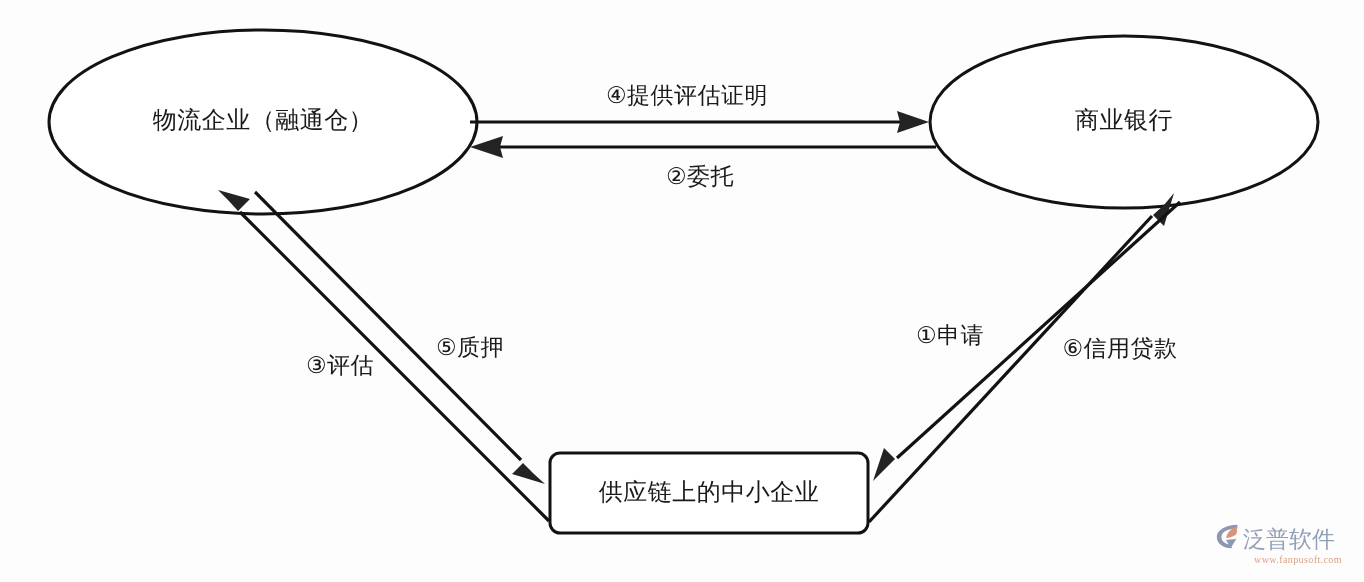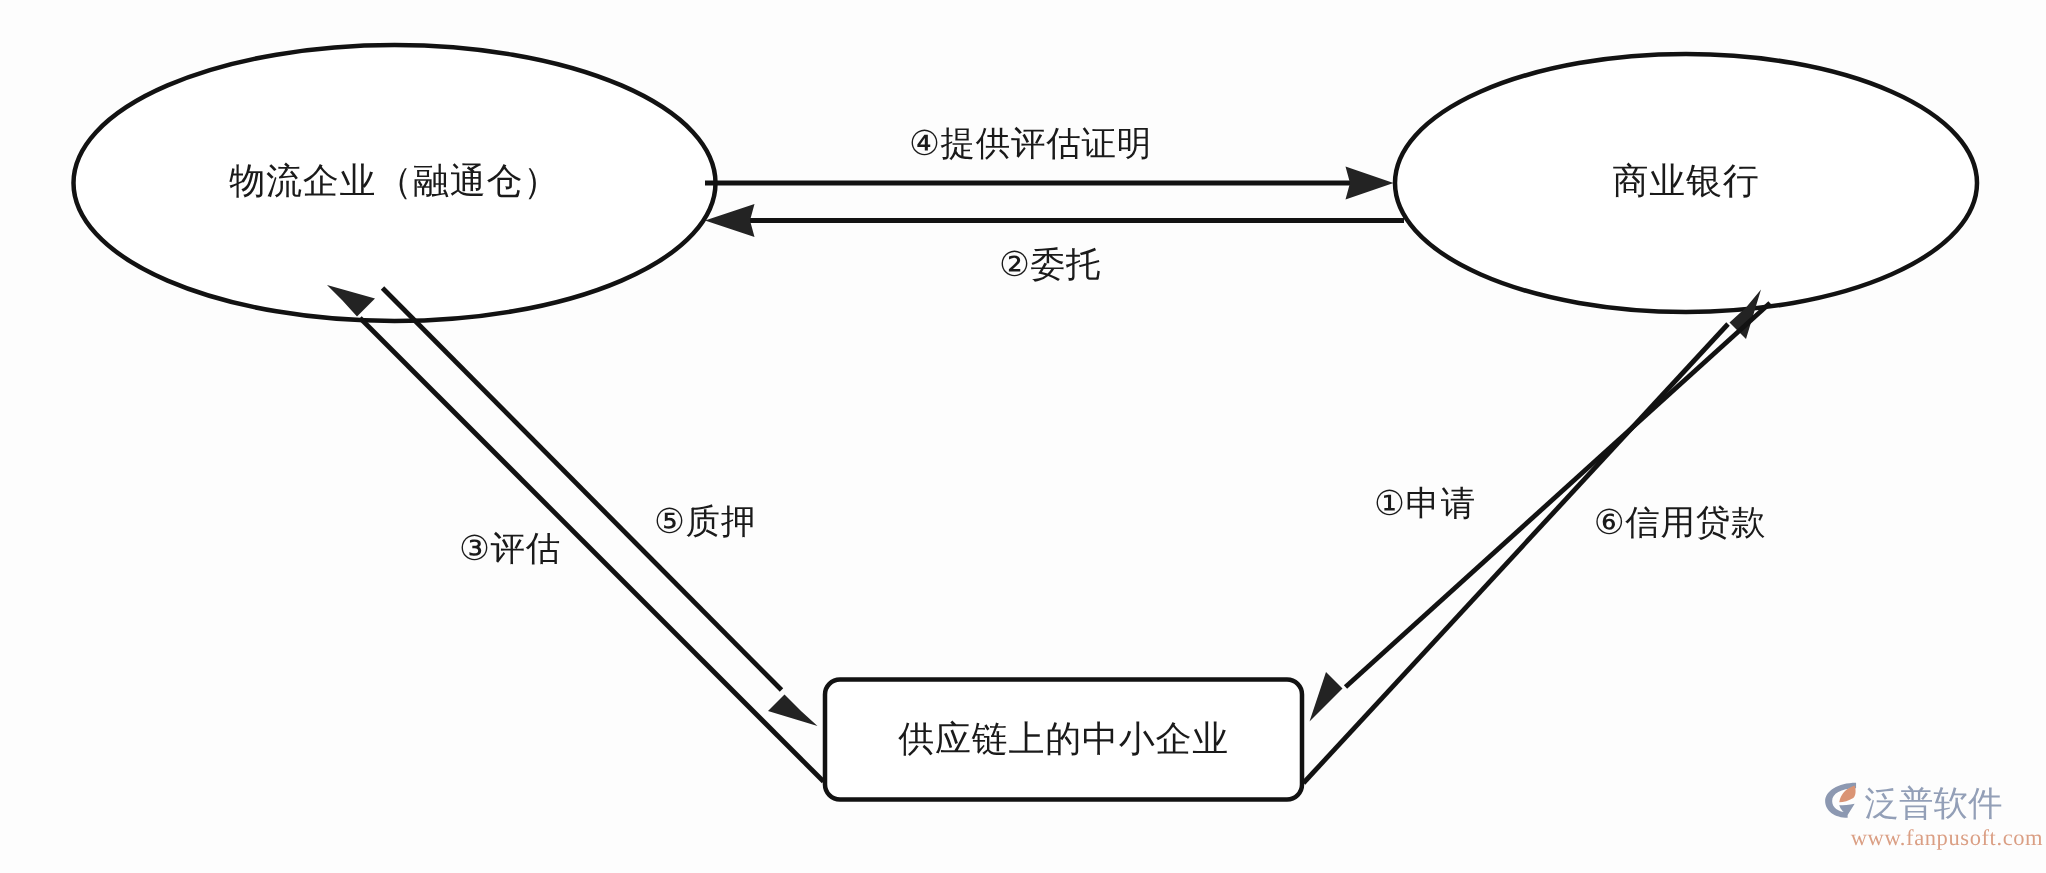--- a/index.html
+++ b/index.html
@@ -78,21 +78,21 @@
     flex: 0 0 auto;
   }
   .wm-name {
     font-size: 23px;
     color: #8e9bb4;
     font-family: "DejaVu Sans", sans-serif;
     letter-spacing: 0px;
     line-height: 1;
   }
   .wm-url {
-    font-size: 15px;
+    font-size: 10px;
     color: #d99a7e;
     font-family: "Liberation Serif", "DejaVu Serif", serif;
     letter-spacing: 0.4px;
     margin-top: 3px;
     margin-left: 48px;
   }
 </style>
 </head>
 <body>
 

